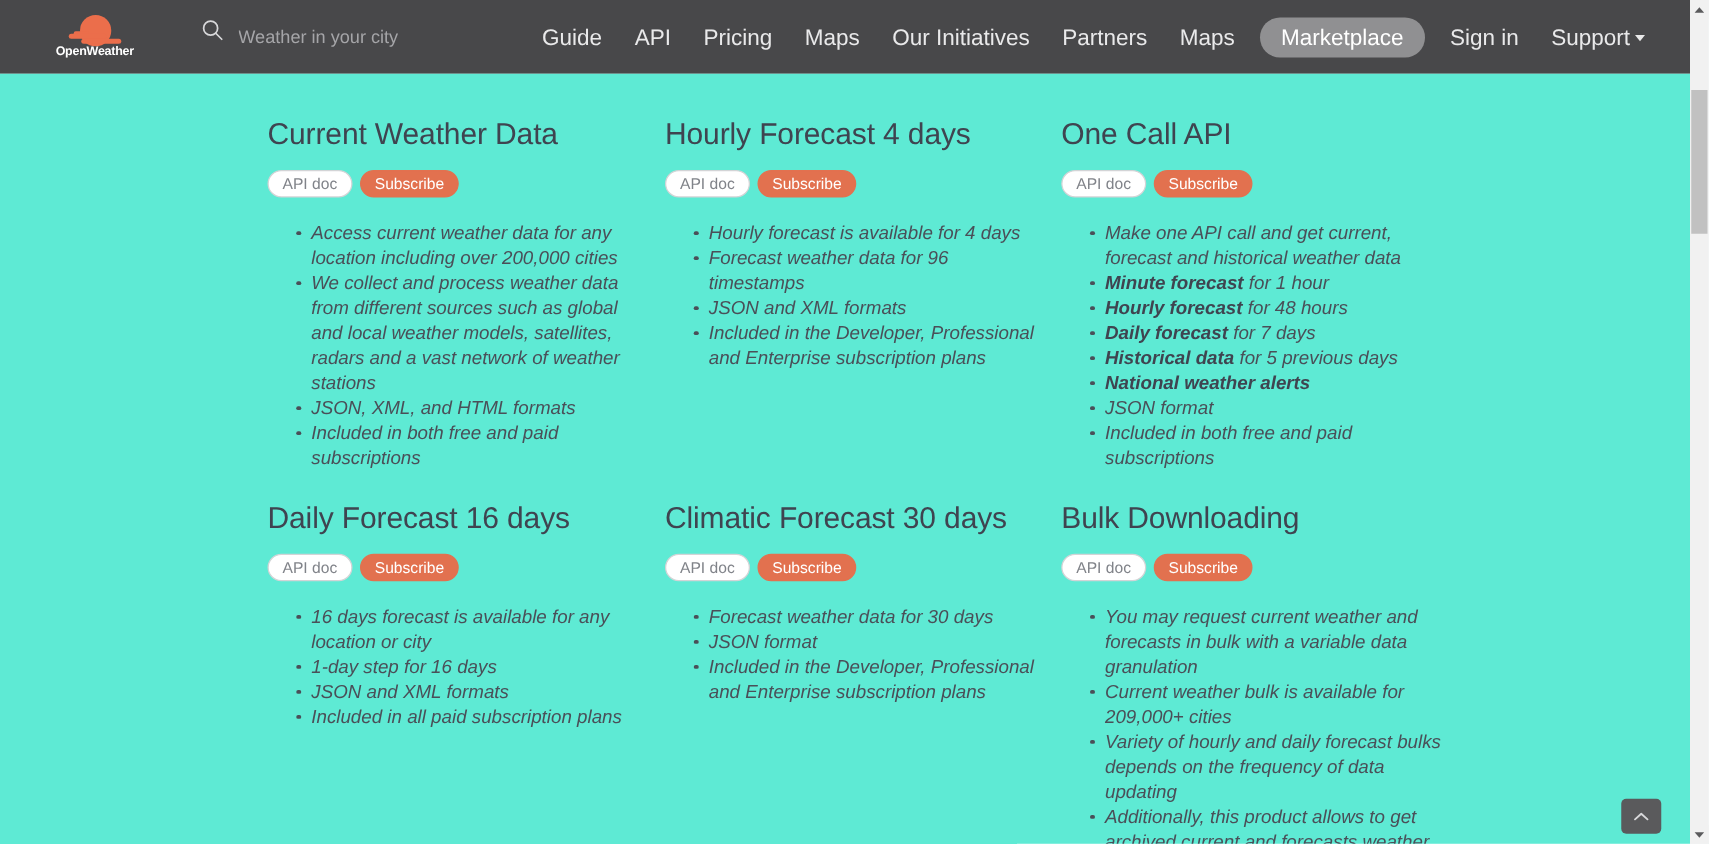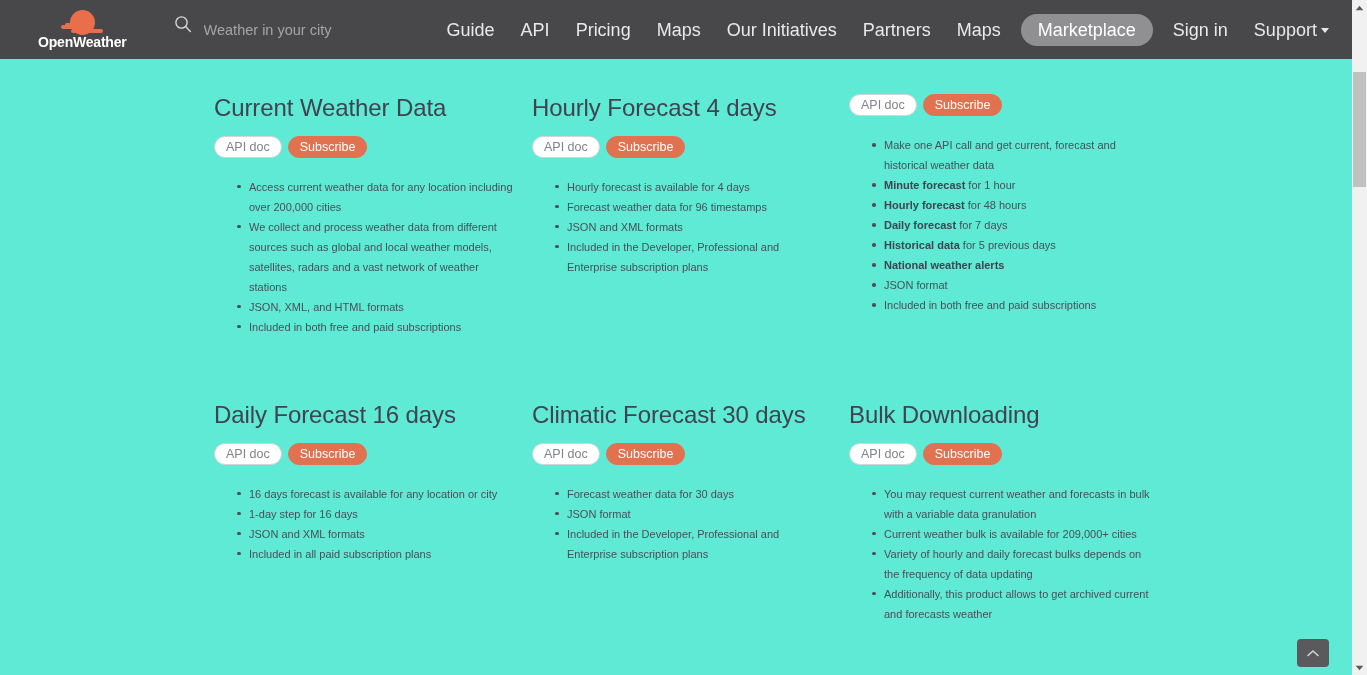--- a/index.html
+++ b/index.html
@@ -59,21 +59,21 @@
   }
   .logo-cloud3 {
     position: absolute;
     left: 4px; top: 13px;
     width: 12px; height: 3px;
     border-radius: 2px;
     background: #eb6e4b;
   }
   .brand-name {
     color: #ffffff;
-    font-size: 14px;
+    font-size: 10px;
     font-weight: bold;
     letter-spacing: -0.2px;
     margin-top: 1px;
     line-height: 1;
   }
 
   .search-wrap {
     display: flex;
     margin-left: 47px;
     height: 30px;
@@ -197,24 +197,25 @@
     white-space: nowrap;
   }
   .feature-list {
     margin: 0;
     padding: 0 0 0 23px;
     list-style: none;
   }
   .feature-list li {
     position: relative;
     color: #4a4f58;
-    font-size: 11px;
+    font-size: 15px;
     line-height: 20px;
     margin-bottom: 0;
     padding-left: 12px;
+    font-style: italic;
   }
   .feature-list li::before {
     content: "";
     position: absolute;
     left: 0; top: 8px;
     width: 3.5px; height: 3.5px;
     border-radius: 50%;
     background: #4a4f58;
   }
   .feature-list li b { font-weight: bold; color: #3f4450; }
@@ -329,20 +330,21 @@
       </div>
       <ul class="feature-list">
         <li><span>Hourly forecast is available for 4 days</span></li>
         <li><span>Forecast weather data for 96 timestamps</span></li>
         <li><span>JSON and XML formats</span></li>
         <li><span>Included in the Developer, Professional and Enterprise subscription plans</span></li>
       </ul>
     </div>
 
     <div class="card" style="left:849px; top:35px; width:305px;">
+      <h2 class="card-title">One Call API</h2>
       <div class="badges">
         <a class="badge-doc" href="#">API doc</a>
         <a class="badge-sub" href="#">Subscribe</a>
       </div>
       <ul class="feature-list">
         <li><span>Make one API call and get current, forecast and historical weather data</span></li>
         <li><b>Minute forecast</b><span> for 1 hour</span></li>
         <li><b>Hourly forecast</b><span> for 48 hours</span></li>
         <li><b>Daily forecast</b><span> for 7 days</span></li>
         <li><b>Historical data</b><span> for 5 previous days</span></li>

